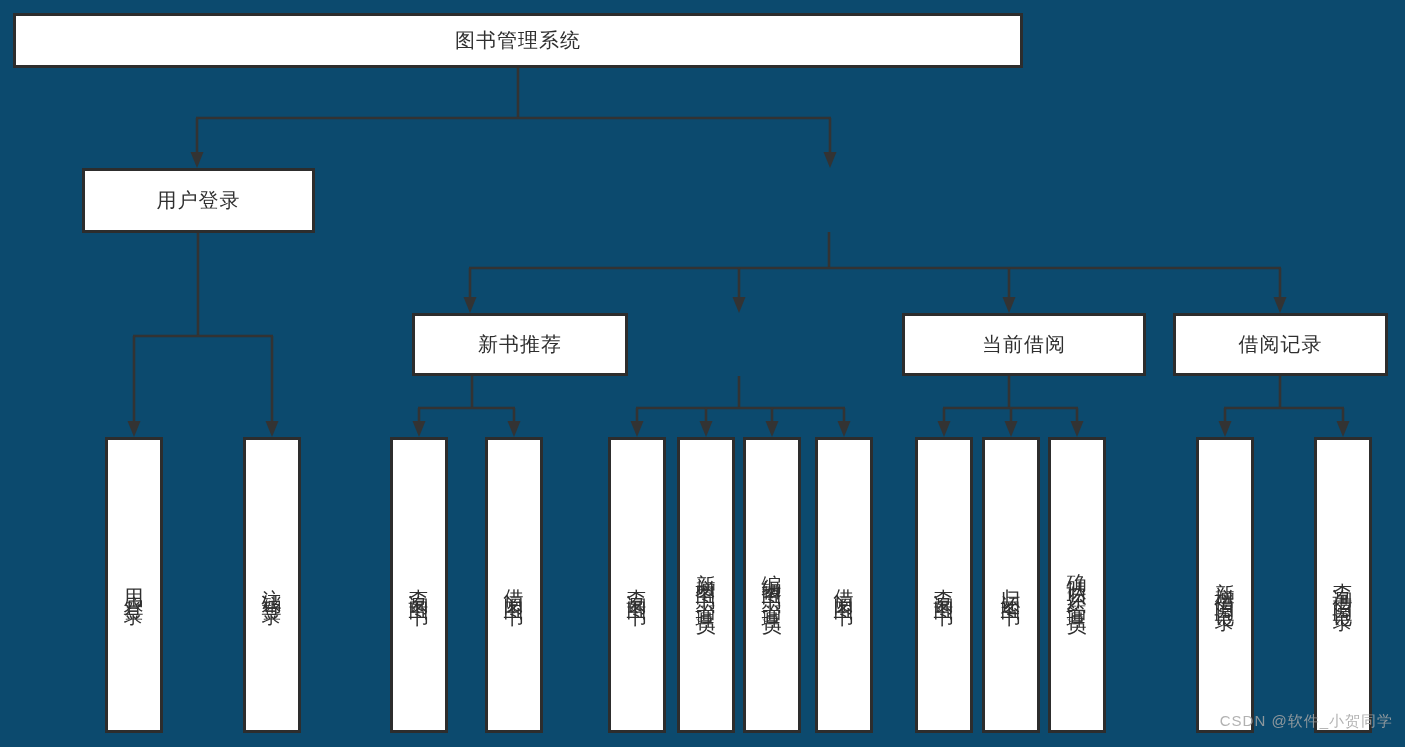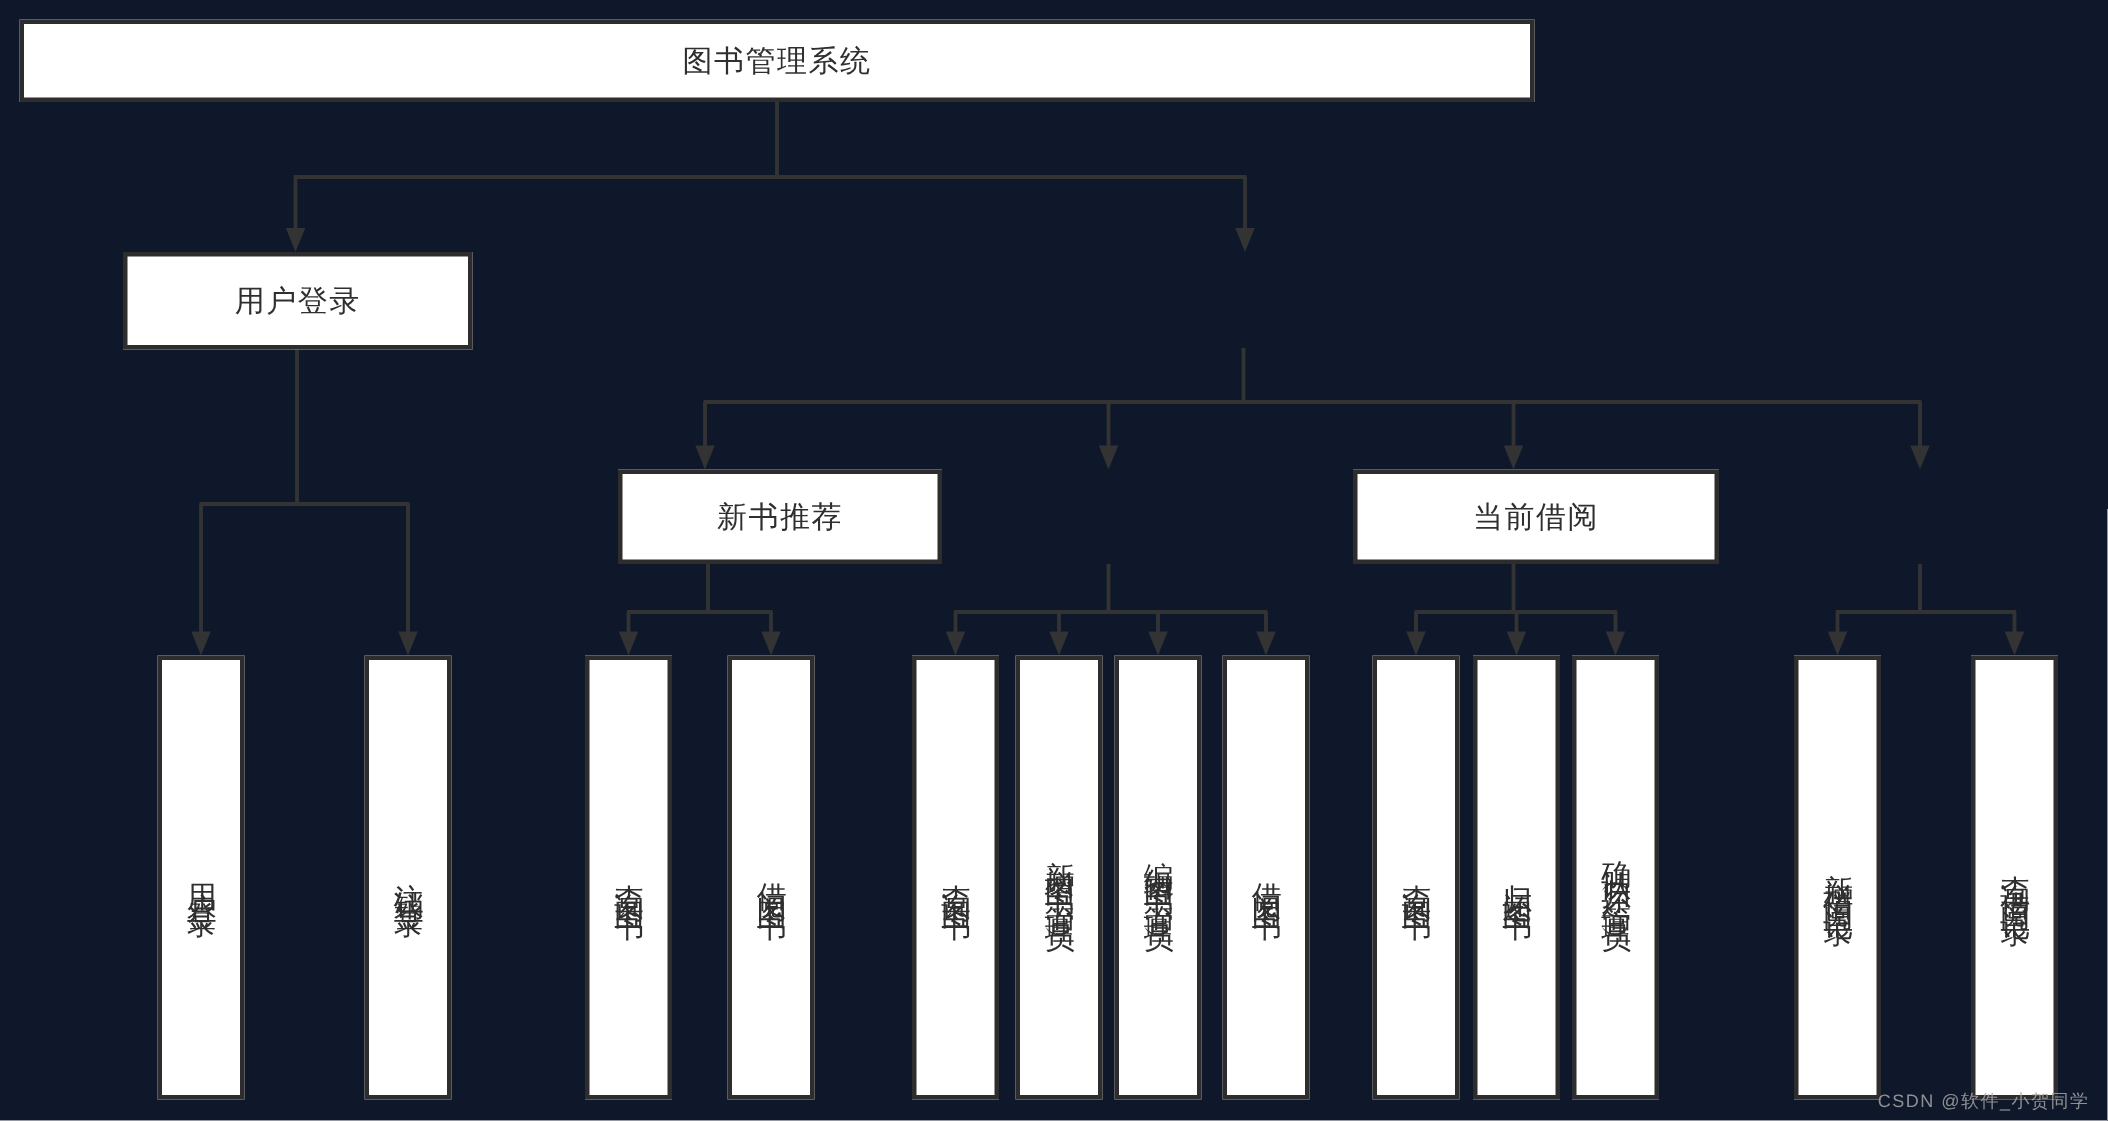--- a/index.html
+++ b/index.html
@@ -1,19 +1,19 @@
 <!DOCTYPE html>
 <html><head>
 <meta charset="utf-8">
 <style>
   html,body{margin:0;padding:0;background:#ffffff;}
   .canvas{
     position:relative;
     width:1405px;height:747px;
-    background:#0f172a;
+    background:#0c4a6e;
     font-family:"Liberation Sans","DejaVu Sans",sans-serif;
     overflow:hidden;
   }
   .wires{position:absolute;left:0;top:0;width:1405px;height:747px;}
   .node{
     position:absolute;
     box-sizing:border-box;
     background:#ffffff;
     border:3px solid #2d2d2d;
     display:flex;align-items:center;justify-content:center;
@@ -24,22 +24,22 @@
   }
   .node.v{
     writing-mode:vertical-rl;
     text-orientation:mixed;
     letter-spacing:6px;
     line-height:1;
     padding:6px 0;
   }
   .watermark{
     position:absolute;
-    right:12px;bottom:4px;
-    font-size:12px;
+    right:12px;bottom:16px;
+    font-size:15px;
     color:rgba(165,165,165,0.85);
     letter-spacing:1px;
     white-space:nowrap;
     pointer-events:none;
   }
 </style>
 </head>
 <body>
 
 <div class="canvas">
@@ -127,20 +127,23 @@
   <div class="node" style="left:82px;top:168px;width:233px;height:65px;">
     <span>用户登录</span>
   </div>
 
   <div class="node" style="left:364px;top:313px;width:216px;height:63px;margin-left:48px;">
     <span>新书推荐</span>
   </div>
   <div class="node" style="left:902px;top:313px;width:244px;height:63px;">
     <span>当前借阅</span>
   </div>
+  <div class="node" style="left:1173px;top:313px;width:215px;height:63px;">
+    <span>借阅记录</span>
+  </div>
 
   <div class="node v" style="left:105px;top:437px;width:58px;height:296px;">
     <span>用户登录</span>
   </div>
   <div class="node v" style="left:243px;top:437px;width:58px;height:296px;">
     <span>注销登录</span>
   </div>
 
   <div class="node v" style="left:390px;top:437px;width:58px;height:296px;">
     <span>查询图书</span>

